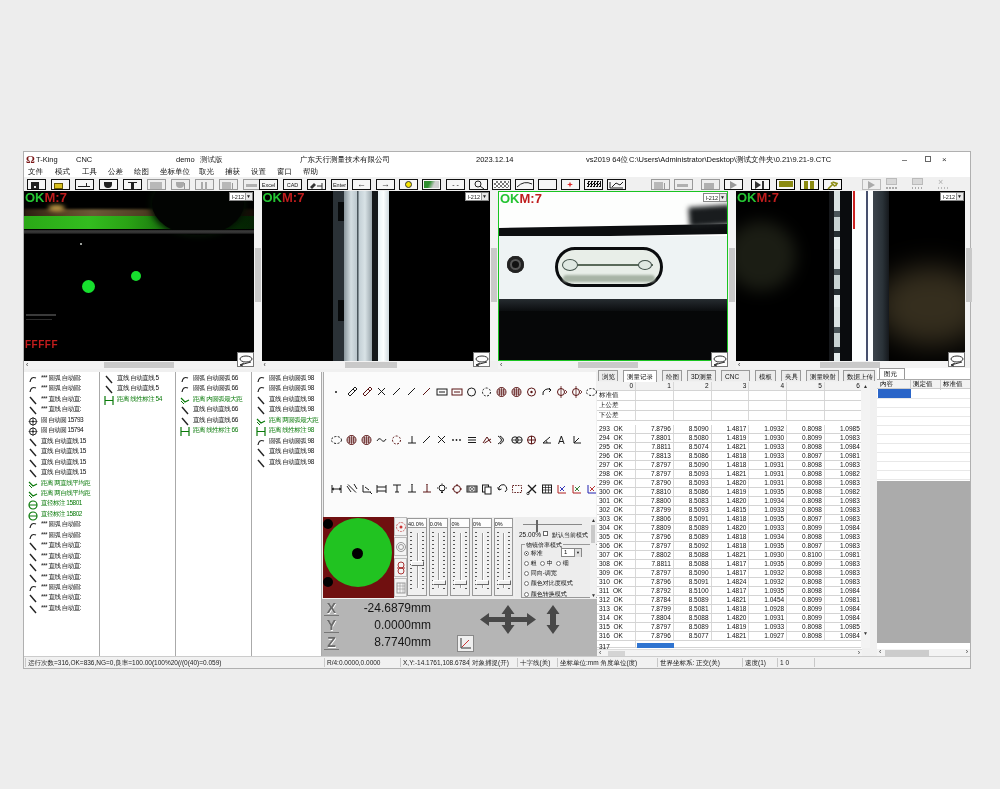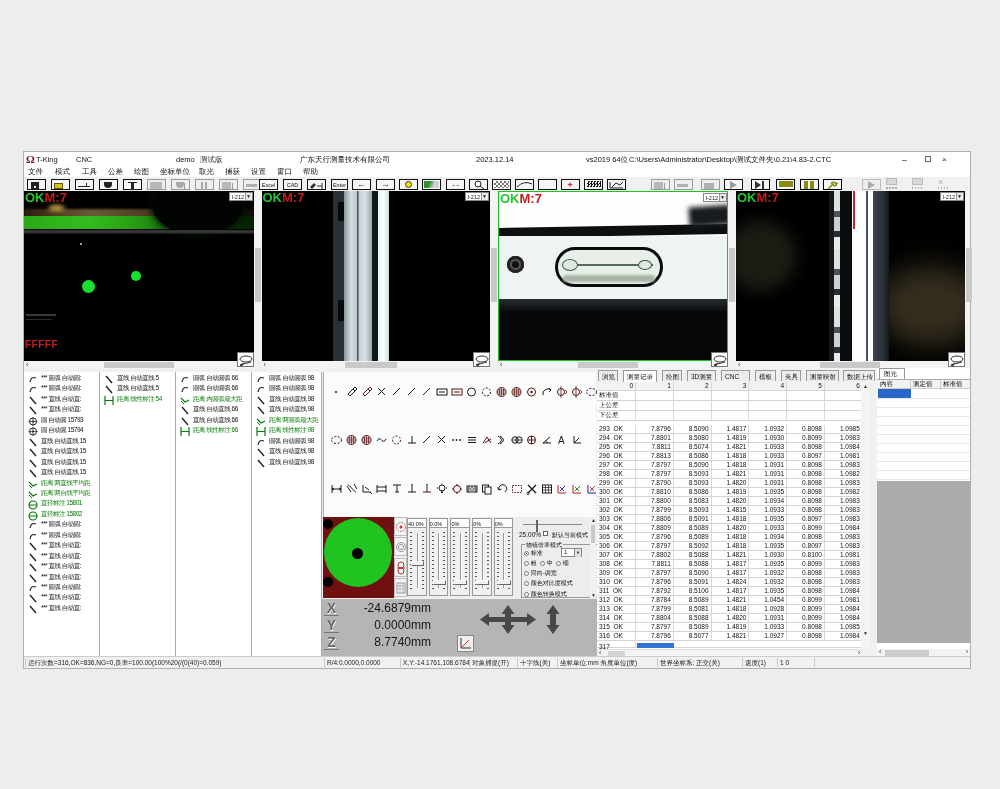--- a/index.html
+++ b/index.html
@@ -57,21 +57,21 @@
 <div class="a win"></div>
 <div class="a tb">
 <span style="left:2px;top:1px;font-size:11px;color:#7a1616;font-weight:bold;font-family:'Liberation Serif',serif">Ω</span>
 <span style="left:12px">T-King</span>
 <span style="left:52px">CNC</span>
 <span style="left:152px">demo</span>
 <span style="left:176px;color:#333">测试版</span>
 <span style="left:276px">广东天行测量技术有限公司</span>
 <span style="left:452px">2023.12.14</span>
 <span style="left:562px">vs2019 64位</span>
-<span style="left:605px">C:\Users\Administrator\Desktop\测试文件夹\0.21\4.83-2.CTC</span>
+<span style="left:605px">C:\Users\Administrator\Desktop\测试文件夹\0.21\9.21-9.CTC</span>
 <span style="left:878px;font-size:9px;color:#333">–</span>
 <div style="position:absolute;left:901px;top:4px;width:6px;height:6px;border:1px solid #666"></div>
 <span style="left:918px;font-size:8px;color:#333">×</span>
 </div>
 <div class="a menu">
 <span style="left:4px">文件</span>
 <span style="left:31px">模式</span>
 <span style="left:58px">工具</span>
 <span style="left:84px">公差</span>
 <span style="left:110px">绘图</span>

